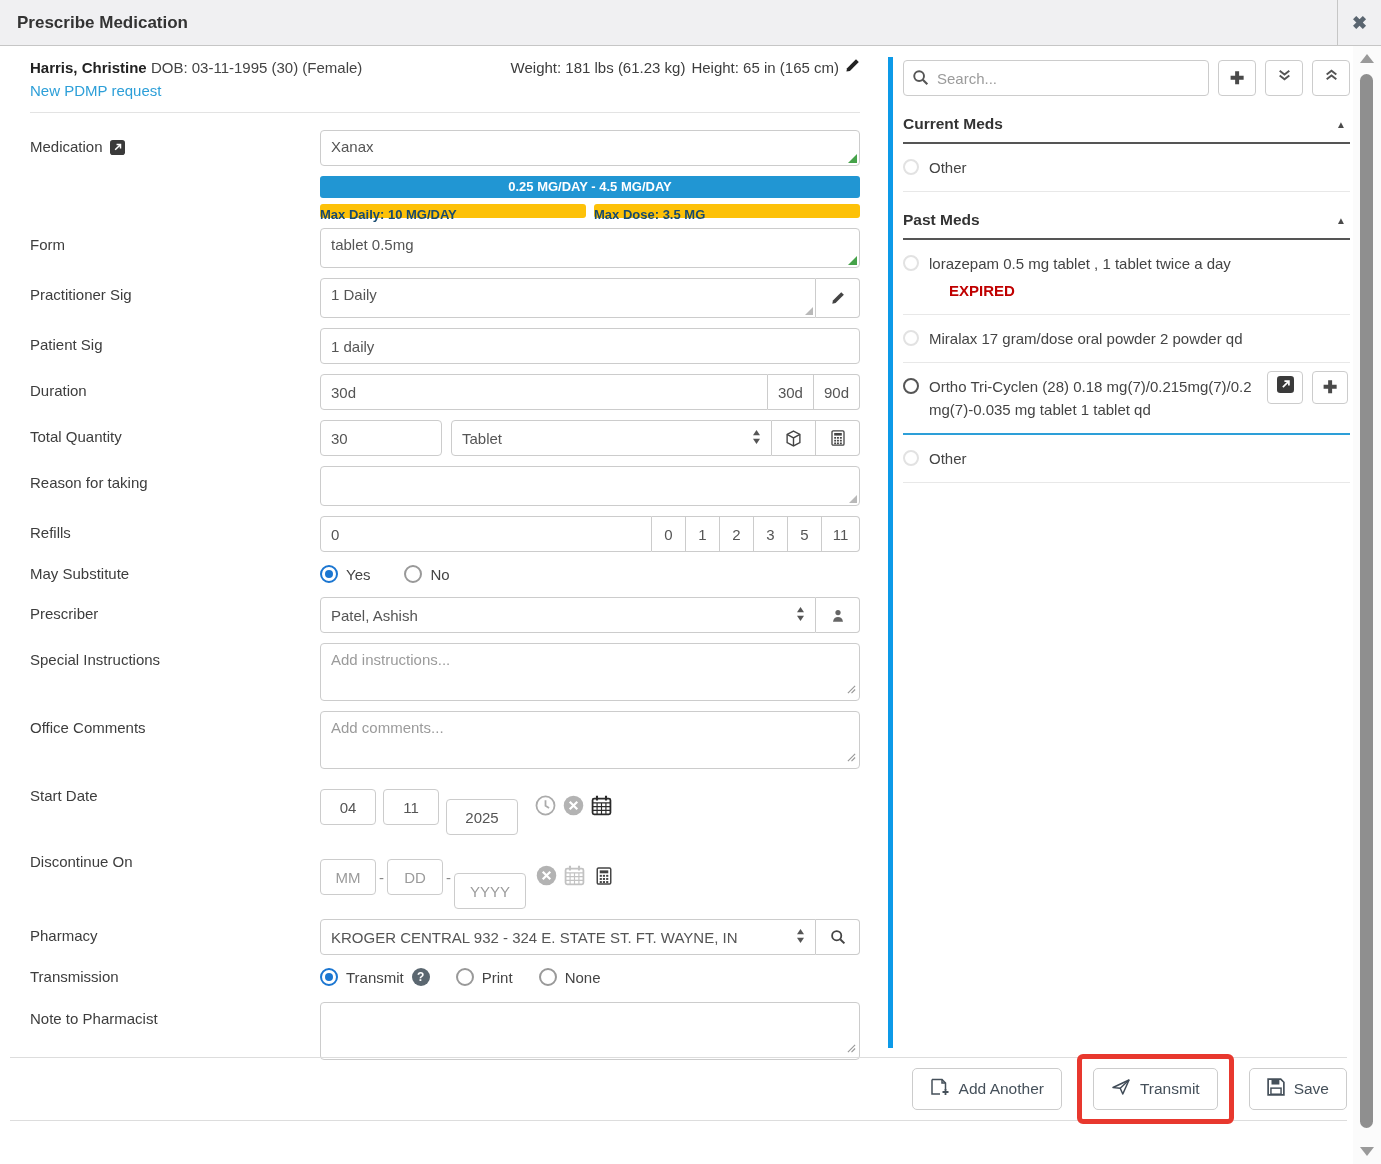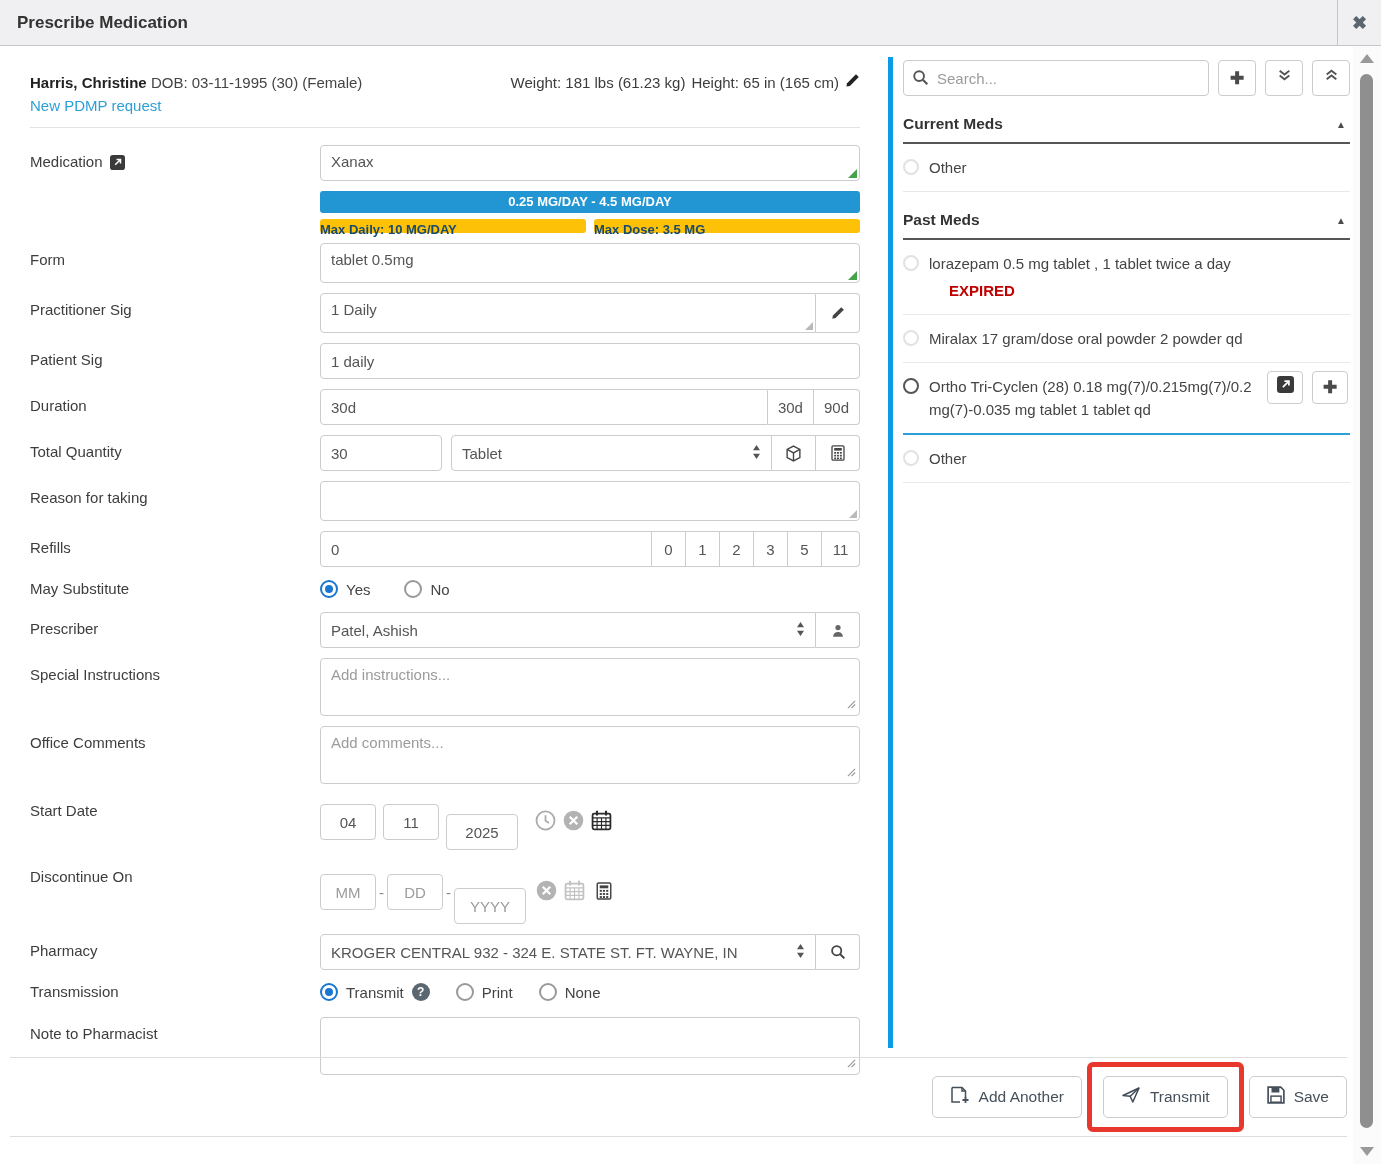--- a/index.html
+++ b/index.html
@@ -11,21 +11,21 @@
   .mtitle { font-size:17px; font-weight:bold; color:#333; padding-left:17px; flex:1; }
   .mclose { width:44px; height:45px; border-left:1px solid #c6c6c6; display:flex; align-items:center; justify-content:center; color:#5a6570; font-size:18px; font-weight:bold; cursor:pointer; }
 
   
   .scrollcol { position:absolute; top:46px; right:0; width:28px; bottom:0; background:#fbfbfb; }
   .scroll-up { position:absolute; top:8px; left:7px; width:0; height:0; border-left:7px solid transparent; border-right:7px solid transparent; border-bottom:9px solid #9a9a9a; }
   .scroll-down { position:absolute; bottom:8px; left:7px; width:0; height:0; border-left:7px solid transparent; border-right:7px solid transparent; border-top:9px solid #9a9a9a; }
   .scroll-thumb { position:absolute; top:28px; bottom:36px; left:7px; width:13px; background:#8f8f8f; border-radius:7px; }
 
   
-  .form-col { position:absolute; left:30px; top:71px; width:830px; }
+  .form-col { position:absolute; left:30px; top:56px; width:830px; }
   .patient { border-bottom:1px solid #e3e3e3; padding-bottom:10px; margin-bottom:17px; }
   .prow1 { display:flex; justify-content:space-between; line-height:23px; }
   .pname { font-weight:bold; color:#222; }
   .pright { display:flex; align-items:center; gap:6px; color:#3d3d3d; }
   .pdmp { color:#2d9fd8; cursor:pointer; line-height:23px; }
 
   .frow { display:flex; margin-bottom:10px; }
   .flabel { width:290px; flex-shrink:0; padding-top:8px; color:#3d3d3d; display:flex; align-items:flex-start; gap:7px; }
   .flabel.nopad { padding-top:3px; }
   .ffield { width:540px; display:flex; }
@@ -80,21 +80,21 @@
   .sec .tri { font-size:10px; color:#4a4a4a; }
   .sitem { display:flex; gap:10px; align-items:flex-start; padding:12px 0; border-bottom:1px solid #e8e8e8; color:#444; line-height:23px; }
   .sradio { width:16px; height:16px; border:2px solid #e2e2e2; border-radius:50%; background:#fff; flex-shrink:0; margin-top:3px; cursor:pointer; }
   .sradio.dark { border-color:#555; }
   .expired { color:#c00000; font-weight:bold; margin-top:4px; margin-left:20px; }
   .sitem.ortho { position:relative; padding-right:92px; border-bottom:2px solid #2d9fd8; }
   .ortho-actions { position:absolute; right:2px; top:8px; display:flex; gap:9px; }
   .ortho-actions .sq { width:36px; height:33px; }
 
   
-  .footer { position:absolute; left:10px; right:34px; top:1057px; height:80px; border-top:1px solid #ddd; border-bottom:1px solid #ddd; display:flex; align-items:center; justify-content:flex-end; gap:5px; }
+  .footer { position:absolute; left:10px; right:34px; top:1057px; height:64px; border-top:1px solid #ddd; border-bottom:1px solid #ddd; display:flex; align-items:center; justify-content:flex-end; gap:15px; }
   .fbtn { height:42px; border:1px solid #ccc; border-radius:5px; background:#fff; display:flex; align-items:center; gap:9px; padding:0 17px; font-size:15.5px; color:#45505a; cursor:pointer; }
   .red-highlight { border:5px solid #e8382e; border-radius:6px; padding:9px 11px; display:flex; }
 </style>
 </head>
 <body>
 
 <div class="mheader">
   <div class="mtitle">Prescribe Medication</div>
   <div class="mclose">✖</div>
 </div>

